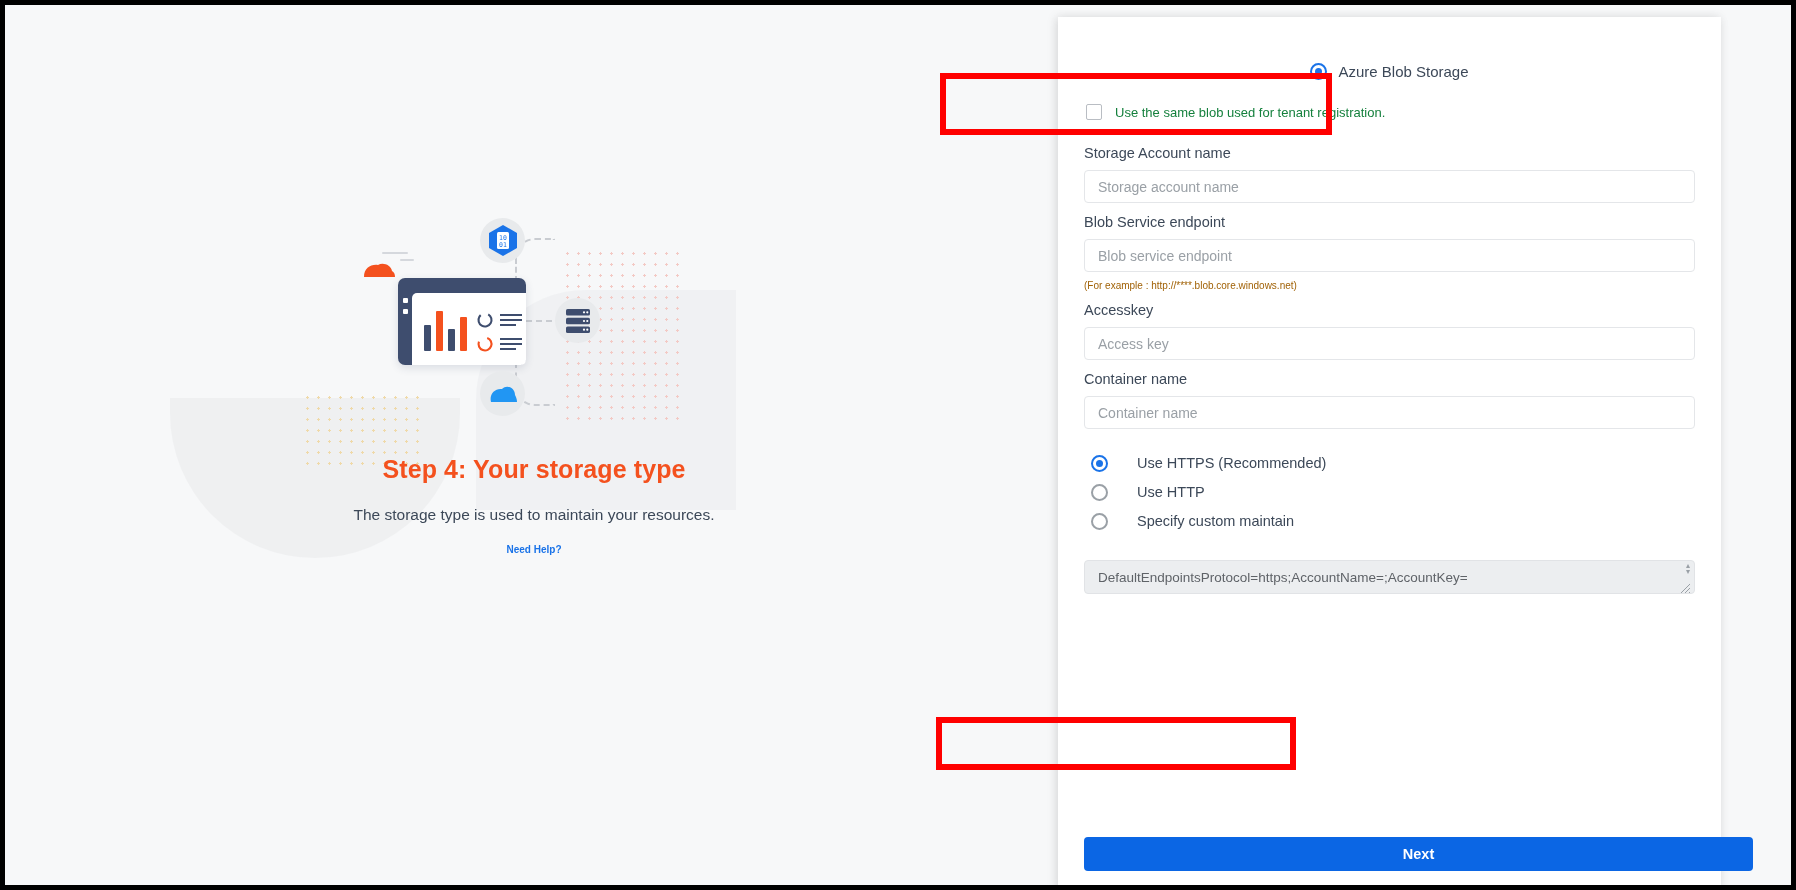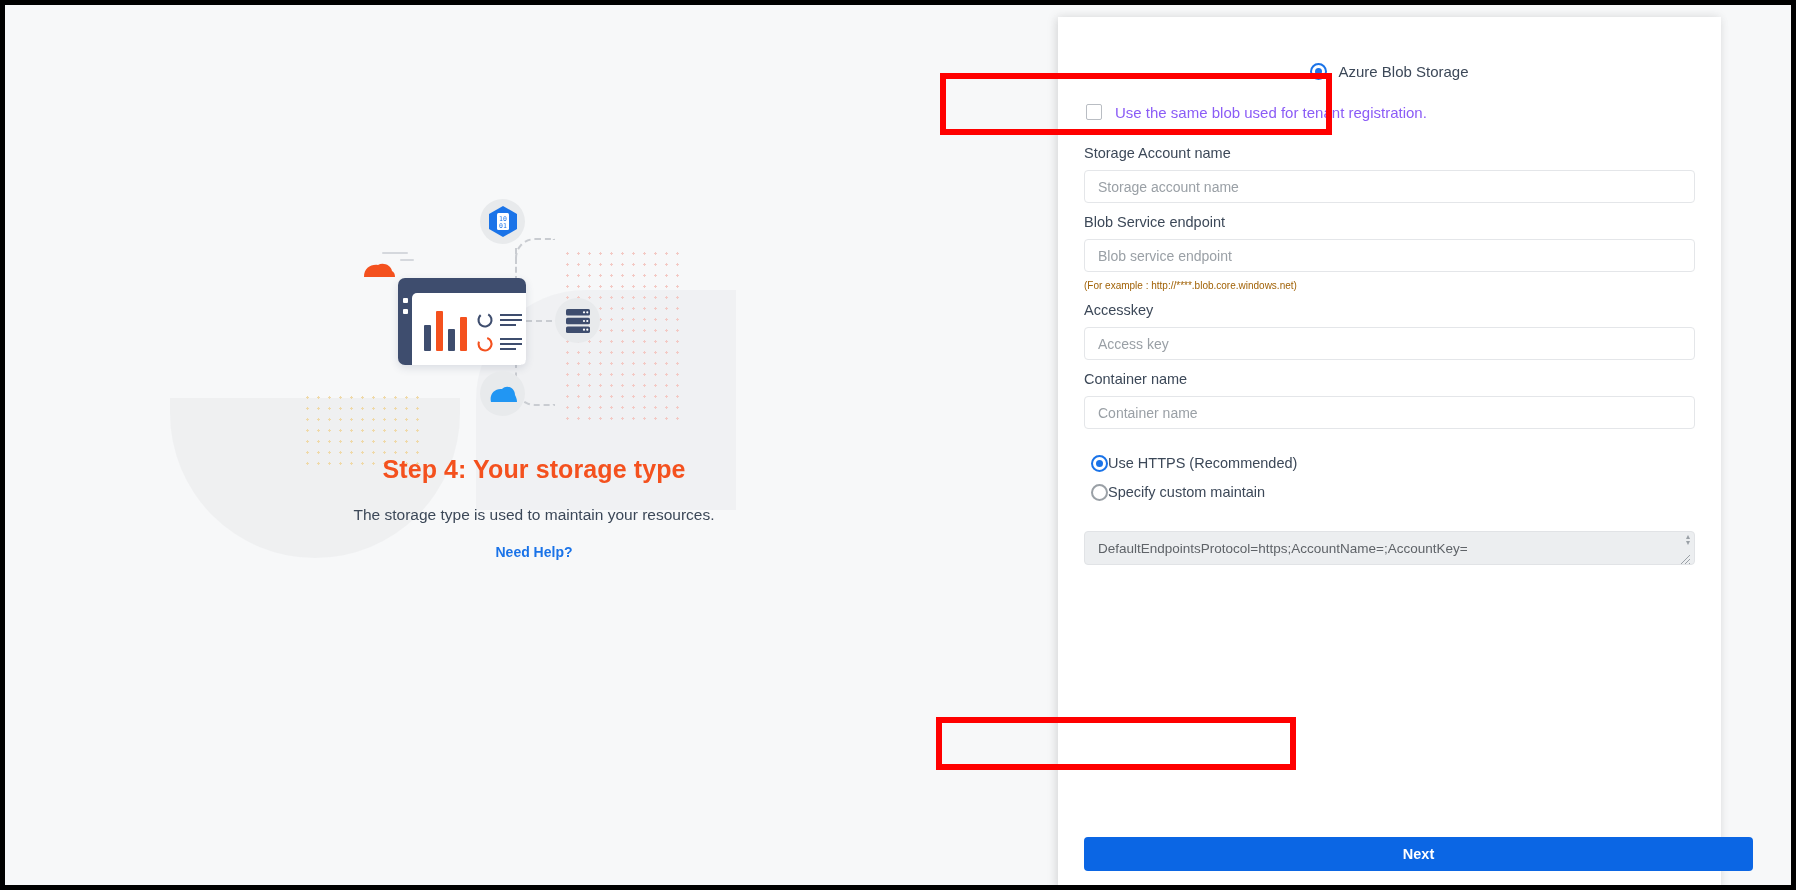--- a/index.html
+++ b/index.html
@@ -134,21 +134,21 @@
 
   
   .badge {
     position: absolute;
     border-radius: 50%;
     background: #e8eaec;
     display: flex;
     align-items: center;
     justify-content: center;
   }
-  #badge-hex { left: 470px; top: 189px; width: 45px; height: 45px; }
+  #badge-hex { left: 470px; top: 208px; width: 45px; height: 45px; }
   #badge-db  { left: 545px; top: 288px; width: 45px; height: 45px; }
   #badge-cloud { left: 470px; top: 361px; width: 45px; height: 45px; }
 
   
   #left-text {
     position: absolute;
     left: 0; top: 445px;
     width: 1048px;
     text-align: center;
   }
@@ -159,21 +159,21 @@
     letter-spacing: .1px;
   }
   #step-sub {
     margin-top: 22px;
     font-size: 15.5px;
     color: #3c4858;
   }
   #need-help {
     display: inline-block;
     margin-top: 20px;
-    font-size: 14px;
+    font-size: 10px;
     font-weight: bold;
     color: #1a73e8;
     text-decoration: none;
     cursor: pointer;
   }
 
   
   #form-card {
     position: absolute;
     left: 1053px; top: 12px;
@@ -233,21 +233,21 @@
     padding-left: 2px;
   }
   .checkbox {
     width: 16px; height: 16px;
     border: 1.6px solid #b9bdc3;
     border-radius: 2px;
     background: #fff;
     flex: 0 0 auto;
     cursor: pointer;
   }
-  #checkbox-label { font-size: 15px; color: #8b5cf6; }
+  #checkbox-label { font-size: 13px; color: #15803d; }
 
   .field-group { margin-top: 11px; }
   .field-label {
     font-size: 14.5px;
     color: #3c4858;
     margin-bottom: 9px;
   }
   .text-input {
     width: 100%;
     height: 33px;
@@ -269,21 +269,21 @@
 
   #connection-group { margin-top: 20px; }
   #connection-label {
     font-size: 14.5px;
     color: #3c4858;
     margin-bottom: 11px;
   }
   .conn-opt {
     display: flex;
     align-items: center;
-    gap: 0;
+    gap: 29px;
     height: 28px;
     margin-bottom: 1px;
     padding-left: 7px;
   }
   .conn-opt .radio-label { font-size: 14.5px; }
 
   #conn-string-wrap { margin-top: 25px; position: relative; }
   #conn-string {
     width: 100%;
     height: 34px;
@@ -458,20 +458,24 @@
     </div>
 
     <div id="connection-group">
 
       <div class="conn-opt">
         <span class="radio on"></span>
         <span class="radio-label">Use HTTPS (Recommended)</span>
       </div>
       <div class="conn-opt">
         <span class="radio"></span>
+        <span class="radio-label">Use HTTP</span>
+      </div>
+      <div class="conn-opt">
+        <span class="radio"></span>
         <span class="radio-label">Specify custom maintain</span>
       </div>
     </div>
 
     <div id="conn-string-wrap">
       <textarea id="conn-string" style="">DefaultEndpointsProtocol=https;AccountName=;AccountKey=</textarea>
       <div id="spin-arrows">▴<br>▾</div>
       <svg id="resize-grip" viewBox="0 0 11 11">
         <path d="M10 1 L1 10 M10 5 L5 10 M10 9 L9 10" stroke="#9aa0a6" stroke-width="1" fill="none"></path>
       </svg>

